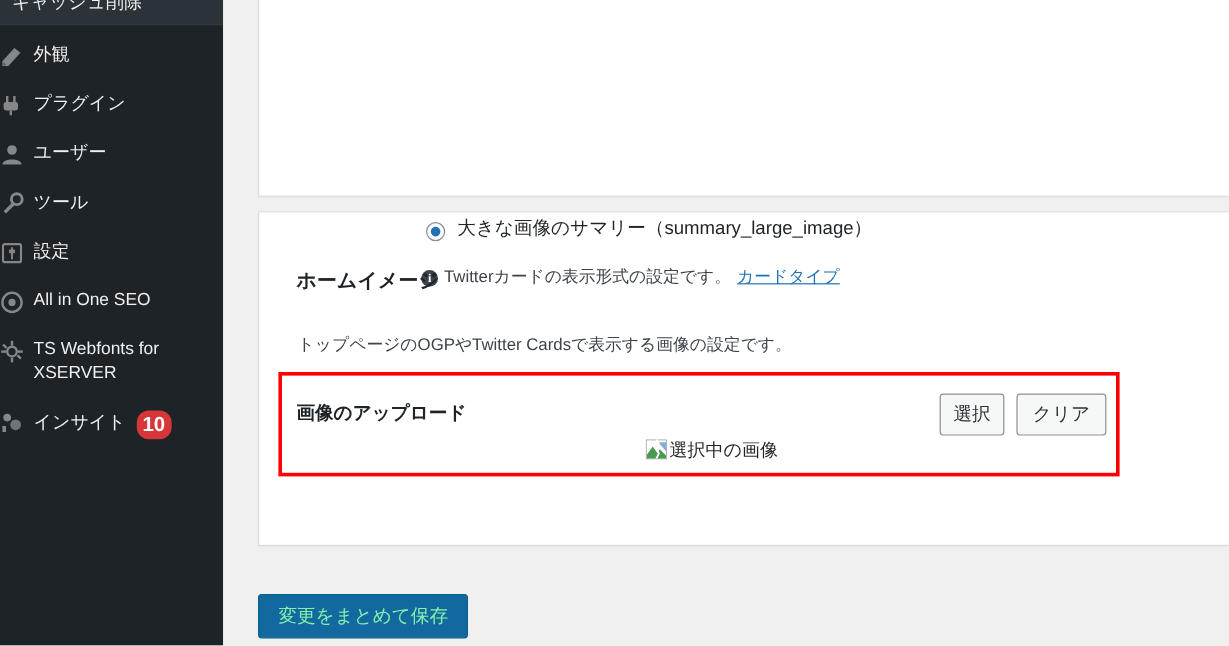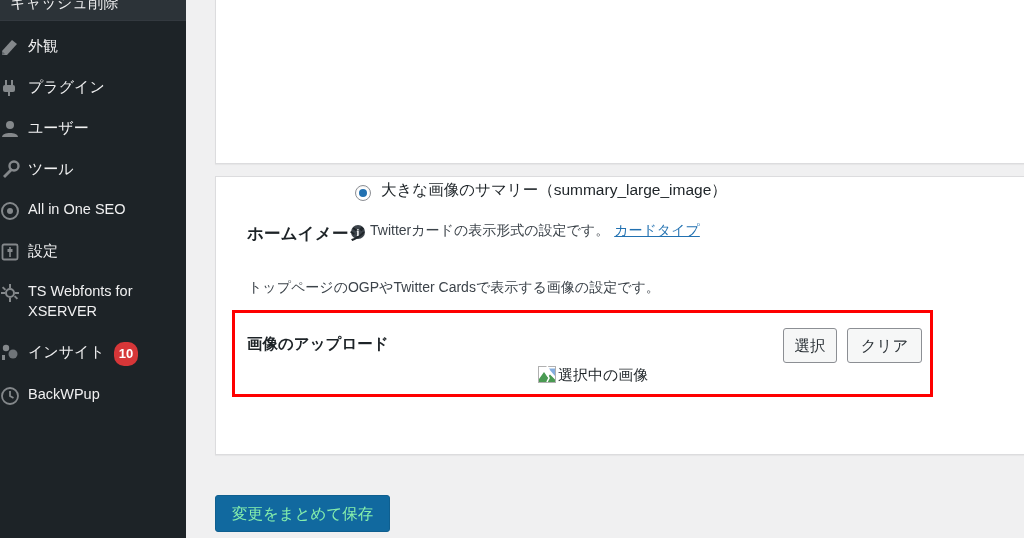--- a/index.html
+++ b/index.html
@@ -77,21 +77,21 @@
   }
   .menu-item.latin .mi-label { font-size: 14.5px; }
   .mi-badge {
     display: inline-flex;
     align-items: center;
     justify-content: center;
     min-width: 20px; height: 20px;
     border-radius: 10px;
     background: #d63638;
     color: #fff;
-    font-size: 13px;
+    font-size: 17px;
     font-weight: 600;
     margin-left: 9px;
     padding: 12px 5px;
     vertical-align: middle;
     position: relative;
     top: 1px;
   }
 
   
   #content {
@@ -315,38 +315,38 @@
         </div>
         <div class="menu-item">
           <span class="mi-icon">
             <svg width="20" height="20" viewBox="0 0 20 20">
               <path d="M3 16 L11 8 L13 10 L5 18 Z" fill="#a7aaad"></path>
               <circle cx="14" cy="6" r="4.5" fill="none" stroke="#a7aaad" stroke-width="2.4"></circle>
             </svg>
           </span>
           <span class="mi-label">ツール</span>
         </div>
-        <div class="menu-item latin">
-          <span class="mi-icon">
-            <svg width="20" height="20" viewBox="0 0 20 20">
-              <circle cx="10" cy="10" r="8" fill="none" stroke="#a7aaad" stroke-width="2"></circle>
-              <circle cx="10" cy="10" r="3" fill="#a7aaad"></circle>
-            </svg>
-          </span>
-          <span class="mi-label">All in One SEO</span>
-        </div>
         <div class="menu-item">
           <span class="mi-icon">
             <svg width="20" height="20" viewBox="0 0 20 20">
               <rect x="2.5" y="2.5" width="15" height="15" rx="1.5" fill="none" stroke="#a7aaad" stroke-width="1.8"></rect>
               <path d="M10 5 L10 15" stroke="#a7aaad" stroke-width="1.6"></path>
               <rect x="7.5" y="7" width="5" height="3" fill="#a7aaad"></rect>
             </svg>
           </span>
           <span class="mi-label">設定</span>
+        </div>
+        <div class="menu-item latin">
+          <span class="mi-icon">
+            <svg width="20" height="20" viewBox="0 0 20 20">
+              <circle cx="10" cy="10" r="8" fill="none" stroke="#a7aaad" stroke-width="2"></circle>
+              <circle cx="10" cy="10" r="3" fill="#a7aaad"></circle>
+            </svg>
+          </span>
+          <span class="mi-label">All in One SEO</span>
         </div>
         <div class="menu-item latin">
           <span class="mi-icon">
             <svg width="20" height="20" viewBox="0 0 20 20">
               <circle cx="10" cy="10" r="4" fill="none" stroke="#a7aaad" stroke-width="2"></circle>
               <g fill="#a7aaad">
                 <rect x="9" y="1" width="2" height="4"></rect>
                 <rect x="9" y="15" width="2" height="4"></rect>
                 <rect x="1" y="9" width="4" height="2"></rect>
                 <rect x="15" y="9" width="4" height="2"></rect>
@@ -359,29 +359,20 @@
         </div>
         <div class="menu-item">
           <span class="mi-icon">
             <svg width="20" height="20" viewBox="0 0 20 20">
               <circle cx="6" cy="6" r="3.2" fill="#a7aaad"></circle>
               <circle cx="13" cy="12" r="4.5" fill="#8b8f94"></circle>
               <rect x="2" y="13" width="3" height="5" fill="#a7aaad"></rect>
             </svg>
           </span>
           <span class="mi-label">インサイト<span class="mi-badge">10</span></span>
-        </div>
-        <div class="menu-item latin">
-          <span class="mi-icon">
-            <svg width="20" height="20" viewBox="0 0 20 20">
-              <circle cx="10" cy="10" r="8" fill="none" stroke="#a7aaad" stroke-width="1.8"></circle>
-              <path d="M10 5 L10 10 L13.5 12" stroke="#a7aaad" stroke-width="1.8" fill="none"></path>
-            </svg>
-          </span>
-          <span class="mi-label">BackWPup</span>
         </div>
       </div>
   </nav>
 
   <main id="content">
 
     <section class="card" id="card-twitter"></section>
 
     <section class="card" id="card-home"></section>
 

